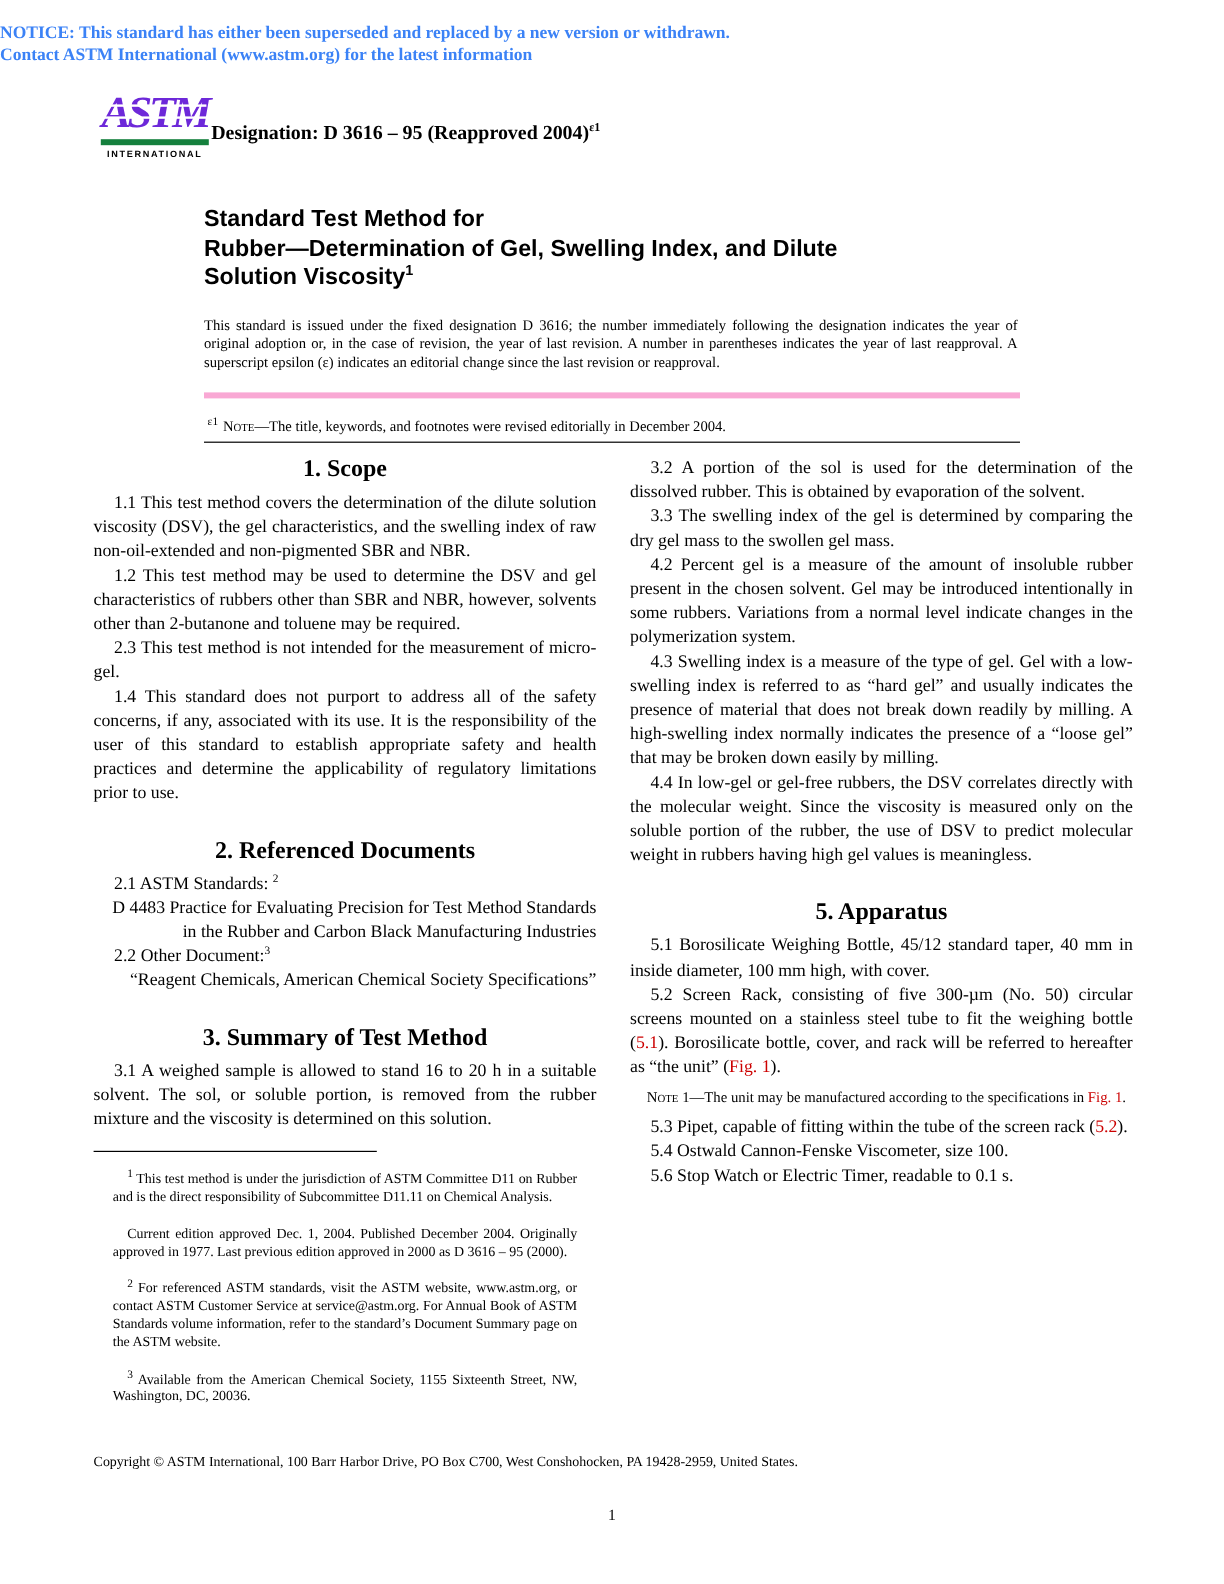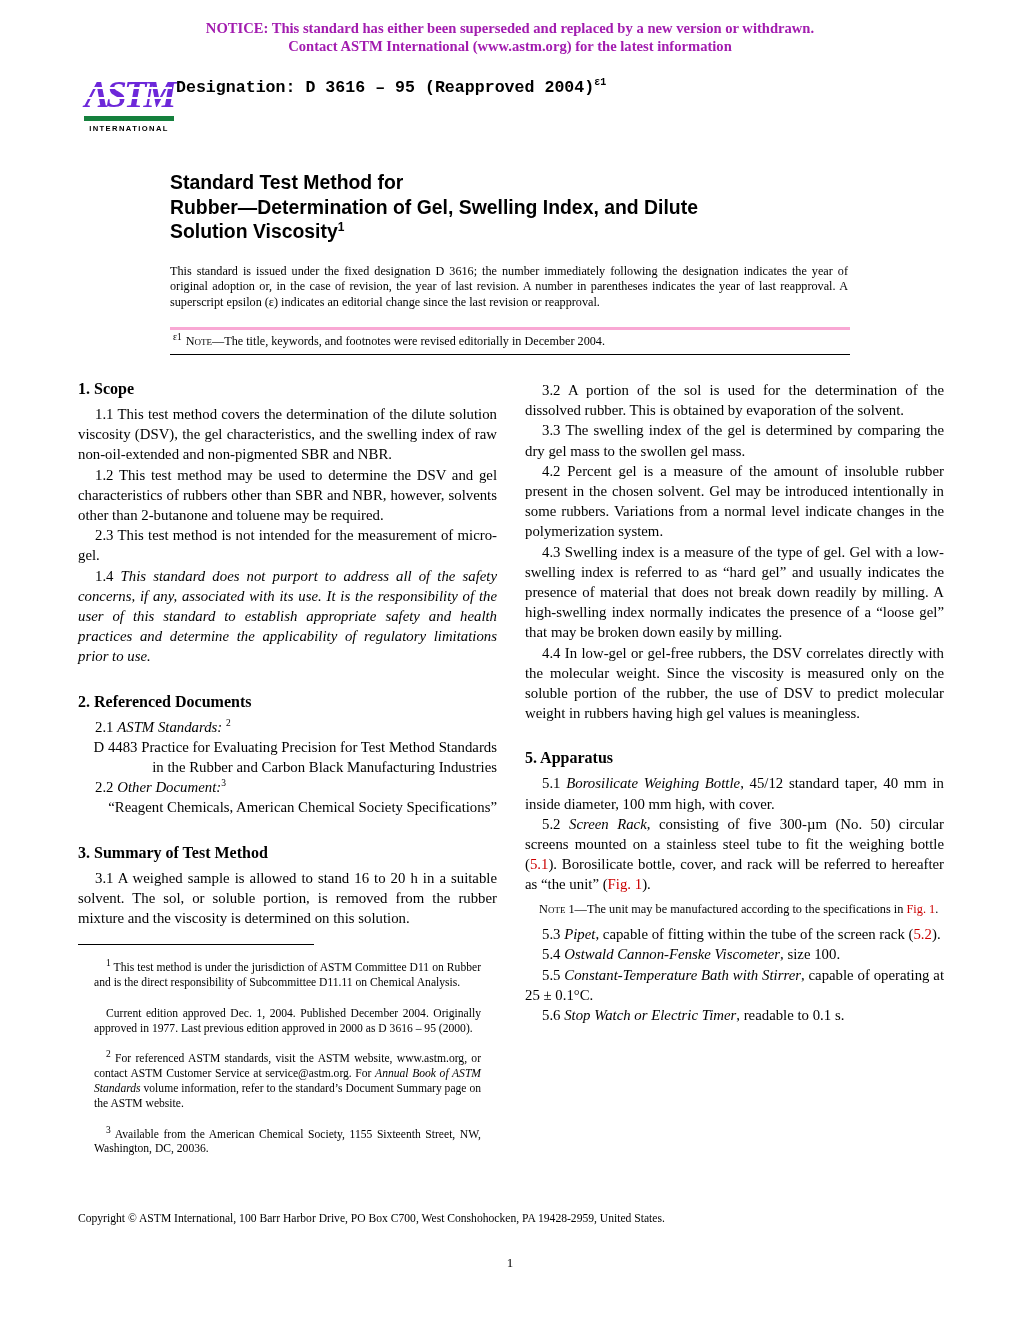--- a/index.html
+++ b/index.html
@@ -3,69 +3,69 @@
 <meta charset="utf-8">
 <style>
   * { margin:0; padding:0; box-sizing:border-box; }
   html,body { background:#ffffff; }
   .page {
     position:relative; width:1020px; height:1320px; margin:0 auto;
     background:#ffffff; color:#000;
     font-family:"Liberation Serif", serif; overflow:hidden;
   }
   .notice {
-    position:absolute; top:20px; left:0; width:100%; text-align:center;
-    color:#a21caf; font-weight:bold; font-size:14.6px; line-height:17.6px;
+    position:absolute; top:20px; left:0; width:100%; text-align:left;
+    color:#3b82f6; font-weight:bold; font-size:14.6px; line-height:17.6px;
     font-family:"Liberation Serif", serif;
   }
   
   .logo { position:absolute; top:76px; left:84px; width:90px; text-align:center; }
   .logo-astm {
     font-family:"Liberation Serif", serif; font-weight:bold; font-style:italic;
     font-size:37px; line-height:38px; letter-spacing:-3px; position:relative; color:#6d28d9;
   }
   .logo-astm::before, .logo-astm::after {
     content:""; position:absolute; left:2px; right:2px; height:2px; background:#fff;
   }
   .logo-astm::before { top:11px; }
   .logo-astm::after  { top:21px; }
   .logo-sub {
     font-family:"Liberation Sans", sans-serif; font-weight:bold; font-size:7.6px;
     letter-spacing:1.4px; border-top:5px solid #15803d; margin-top:2px; padding-top:3px;
   }
   .designation {
-    position:absolute; top:78px; left:176px;
-    font-family:Liberation Mono, monospace; font-weight:bold; font-size:16.6px;
+    position:absolute; top:101px; left:176px;
+    font-family:Liberation Serif, serif; font-weight:bold; font-size:16.6px;
   }
   .designation .sup { font-size:10px; }
   .title-block {
     position:absolute; top:170px; left:170px; width:690px;
     font-family:"Liberation Sans", sans-serif; font-weight:bold;
     font-size:19.4px; line-height:24.6px;
   }
   .title-block .sup { font-size:12px; }
   .issuance {
     position:absolute; top:264px; left:170px; width:678px;
     font-size:12.2px; line-height:15.4px; text-align:justify;
   }
   .eps-note {
     position:absolute; top:327px; left:170px; width:680px;
-    border-top:3px solid #f9a8d4; border-bottom:1px solid #000;
-    padding:4px 3px 5px; font-size:12.2px;
+    border-top:5px solid #f9a8d4; border-bottom:1px solid #000;
+    padding:16px 3px 5px; font-size:12.2px;
   }
   .eps-note .sup { margin-right:4px; }
   .smallcaps { font-variant:small-caps; }
   .columns { position:absolute; top:378px; left:78px; width:866px; display:flex; gap:28px; }
   .col { width:419px; }
-  .h2 { font-size:16px; font-weight:bold; margin:26px 0 6px; font-family:"Liberation Serif", serif; }
+  .h2 { font-size:20px; font-weight:bold; margin:26px 0 6px; font-family:"Liberation Serif", serif;text-align:center; }
   .h2.first { margin-top:2px; }
   .para { font-size:14.8px; line-height:20.2px; text-align:justify; text-indent:17px; margin:0; }
   .para.first { margin-top:2px; }
   .ref { font-size:14.8px; line-height:20.2px; margin:0; padding-left:28px; text-indent:-14px; text-align:right; }
-  .it { font-style:italic; }
+  .it { }
   .sup { font-size:9.5px; vertical-align:super; line-height:0; }
   .xref { color:#cc0000; text-decoration:none; cursor:pointer; }
   .note { font-size:12.3px; line-height:15.6px; text-align:justify; text-indent:14px; margin:7px 0; }
   .fn-rule { border-top:1px solid #000; width:236px; margin-top:16px; }
   .fn-block { margin-top:9px; }
   .fn { font-size:11.6px; line-height:14.8px; text-align:justify; text-indent:12px; margin:16px; }
   .copyright { position:absolute; top:1212px; left:78px; font-size:11.6px; }
   .page-number { position:absolute; top:1255px; left:0; width:100%; text-align:center; font-size:13px; }
 </style>
 </head>
@@ -128,21 +128,20 @@
       <p class="para">4.2 Percent gel is a measure of the amount of insoluble rubber present in the chosen solvent. Gel may be introduced intentionally in some rubbers. Variations from a normal level indicate changes in the polymerization system.</p>
       <p class="para">4.3 Swelling index is a measure of the type of gel. Gel with a low-swelling index is referred to as “hard gel” and usually indicates the presence of material that does not break down readily by milling. A high-swelling index normally indicates the presence of a “loose gel” that may be broken down easily by milling.</p>
       <p class="para">4.4 In low-gel or gel-free rubbers, the DSV correlates directly with the molecular weight. Since the viscosity is measured only on the soluble portion of the rubber, the use of DSV to predict molecular weight in rubbers having high gel values is meaningless.</p>
 
       <h2 class="h2">5. Apparatus</h2>
       <p class="para"><span>5.1 </span><span class="it">Borosilicate Weighing Bottle</span><span>, 45/12 standard taper, 40 mm in inside diameter, 100 mm high, with cover.</span></p>
       <p class="para"><span>5.2 </span><span class="it">Screen Rack</span><span>, consisting of five 300-µm (No. 50) circular screens mounted on a stainless steel tube to fit the weighing bottle (</span><a class="xref">5.1</a><span>). Borosilicate bottle, cover, and rack will be referred to hereafter as “the unit” (</span><a class="xref">Fig. 1</a><span>).</span></p>
       <p class="note"><span class="smallcaps">Note 1</span><span>—The unit may be manufactured according to the specifications in </span><a class="xref">Fig. 1</a><span>.</span></p>
       <p class="para"><span>5.3 </span><span class="it">Pipet</span><span>, capable of fitting within the tube of the screen rack (</span><a class="xref">5.2</a><span>).</span></p>
       <p class="para"><span>5.4 </span><span class="it">Ostwald Cannon-Fenske Viscometer</span><span>, size 100.</span></p>
-      <p class="para"><span>5.5 </span><span class="it">Constant-Temperature Bath with Stirrer</span><span>, capable of operating at 25 ± 0.1°C.</span></p>
       <p class="para"><span>5.6 </span><span class="it">Stop Watch or Electric Timer</span><span>, readable to 0.1 s.</span></p>
     </div>
 
   </div>
 
   <div class="copyright">Copyright © ASTM International, 100 Barr Harbor Drive, PO Box C700, West Conshohocken, PA 19428-2959, United States.</div>
   <div class="page-number">1</div>
 
 </div>
 

